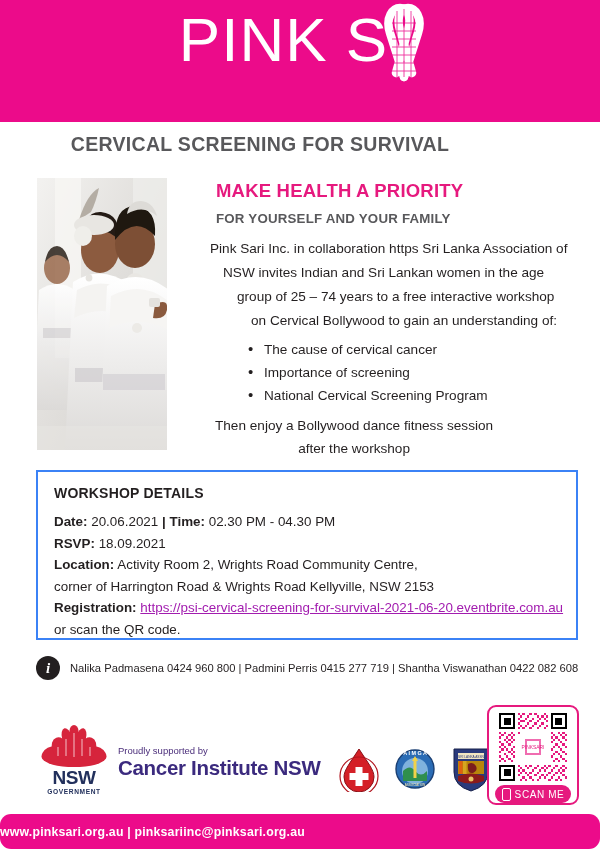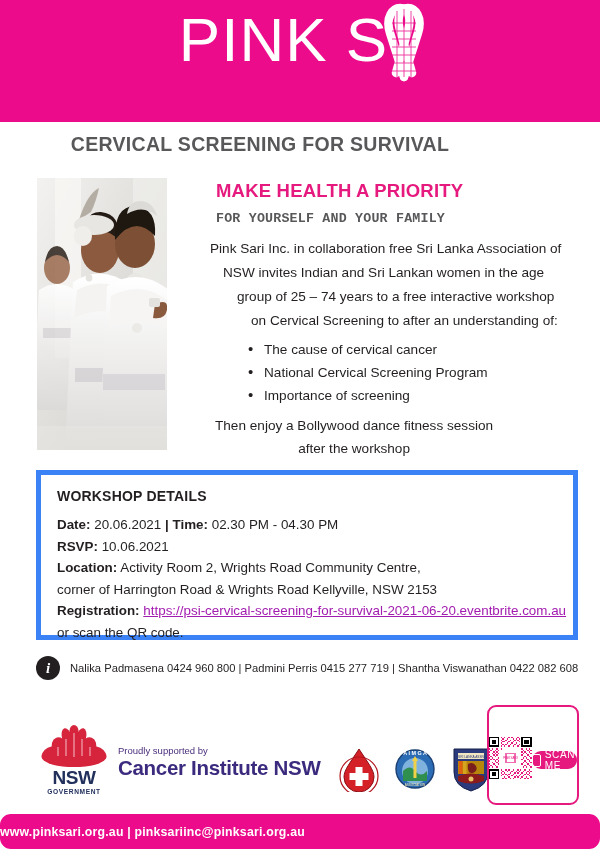--- a/index.html
+++ b/index.html
@@ -61,21 +61,21 @@
 
   
   .headline {
     position: absolute; left: 216px; top: 180px;
     font-size: 18.5px; font-weight: bold;
     color: #e6197e; letter-spacing: 0.2px;
   }
   .subhead {
     position: absolute; left: 216px; top: 211px;
     font-size: 13.3px; font-weight: bold;
-    color: #58585b; letter-spacing: 0.2px; font-family: Liberation Mono, monospace;
+    color: #58585b; letter-spacing: 0.2px;
   }
   .para {
     position: absolute; left: 210px; top: 237px;
     width: 372px;
     font-size: 13.6px; color: #231f20;
     line-height: 24px;
   }
   .para .ln { display: block; white-space: nowrap; }
   .para .ln.i1 { padding-left: 0; }
   .para .ln.i2 { padding-left: 13px; }
@@ -97,21 +97,21 @@
   .closing {
     position: absolute; left: 215px; top: 414px;
     font-size: 13.6px; color: #231f20; line-height: 23px;
   }
   .closing span { display: block; white-space: nowrap; text-align: center; }
 
   
   .details-box {
     position: absolute; left: 36px; top: 470px;
     width: 542px; height: 170px;
-    border: 5px solid #3b82f6;
+    border: 2px solid #3b82f6;
     background: #ffffff;
   }
   .details-inner { padding: 13px 0 0 16px; }
   .details-title {
     font-size: 14px; font-weight: bold; color: #231f20;
     letter-spacing: 0.2px; margin-bottom: 10px;
   }
   .details-line {
     font-size: 13.4px; color: #231f20; line-height: 21.5px;
     white-space: nowrap;
@@ -162,21 +162,21 @@
 
   .mini-logos { position: absolute; left: 338px; top: 46px; display: flex; gap: 14px; }
   .mini { width: 42px; height: 46px; }
 
   
   .qr-block {
     position: absolute; left: 487px; top: 705px;
     width: 92px; height: 100px;
     border: 2px solid #e6197e; border-radius: 9px;
     background: #ffffff;
-    display: flex; flex-direction: row; align-items: center;
+    display: flex; flex-direction: column; align-items: center;
     padding-top: 6px;
   }
   .qr-img { width: 72px; height: 68px; }
   .scan-pill {
     margin-top: 4px;
     width: 76px; height: 18px; border-radius: 9px;
     background: #e6197e; color: #ffffff;
     display: flex; align-items: center; justify-content: center; gap: 4px;
     font-size: 10px; letter-spacing: 0.6px;
   }
@@ -270,30 +270,30 @@
         <circle cx="100" cy="150" r="5" fill="#eceae6"></circle>
       </g>
       <rect x="0" y="248" width="130" height="24" fill="#e7e5e1" opacity="0.55"></rect>
     </svg>
   </div>
 
   <div class="headline">MAKE HEALTH A PRIORITY</div>
   <div class="subhead">FOR YOURSELF AND YOUR FAMILY</div>
 
   <div class="para">
-    <span class="ln i1">Pink Sari Inc. in collaboration free Sri Lanka Association of</span>
+    <span class="ln i1">Pink Sari Inc. in collaboration https Sri Lanka Association of</span>
     <span class="ln i2">NSW invites Indian and Sri Lankan women in the age</span>
     <span class="ln i3">group of 25 – 74 years to a free interactive workshop</span>
-    <span class="ln i4">on Cervical Screening to after an understanding of:</span>
+    <span class="ln i4">on Cervical Bollywood to gain an understanding of:</span>
   </div>
 
   <ul class="bullets">
     <li>The cause of cervical cancer</li>
+    <li>Importance of screening</li>
     <li>National Cervical Screening Program</li>
-    <li>Importance of screening</li>
   </ul>
 
   <div class="closing">
     <span>Then enjoy a Bollywood dance fitness session</span>
     <span>after the workshop</span>
   </div>
 
   <div class="details-box">
     <div class="details-inner">
       <div class="details-title">WORKSHOP DETAILS</div>
@@ -301,21 +301,21 @@
       <div class="details-line">
         <b>Date:</b>
         <span>20.06.2021</span>
         <b>|</b>
         <b>Time:</b>
         <span>02.30 PM - 04.30 PM</span>
       </div>
 
       <div class="details-line">
         <b>RSVP:</b>
-        <span>10.06.2021</span>
+        <span>18.09.2021</span>
       </div>
 
       <div class="details-line">
         <b>Location:</b>
         <span>Activity Room 2, Wrights Road Community Centre,</span>
       </div>
 
       <div class="details-line">corner of Harrington Road &amp; Wrights Road Kellyville, NSW 2153</div>
 
       <div class="details-line">

